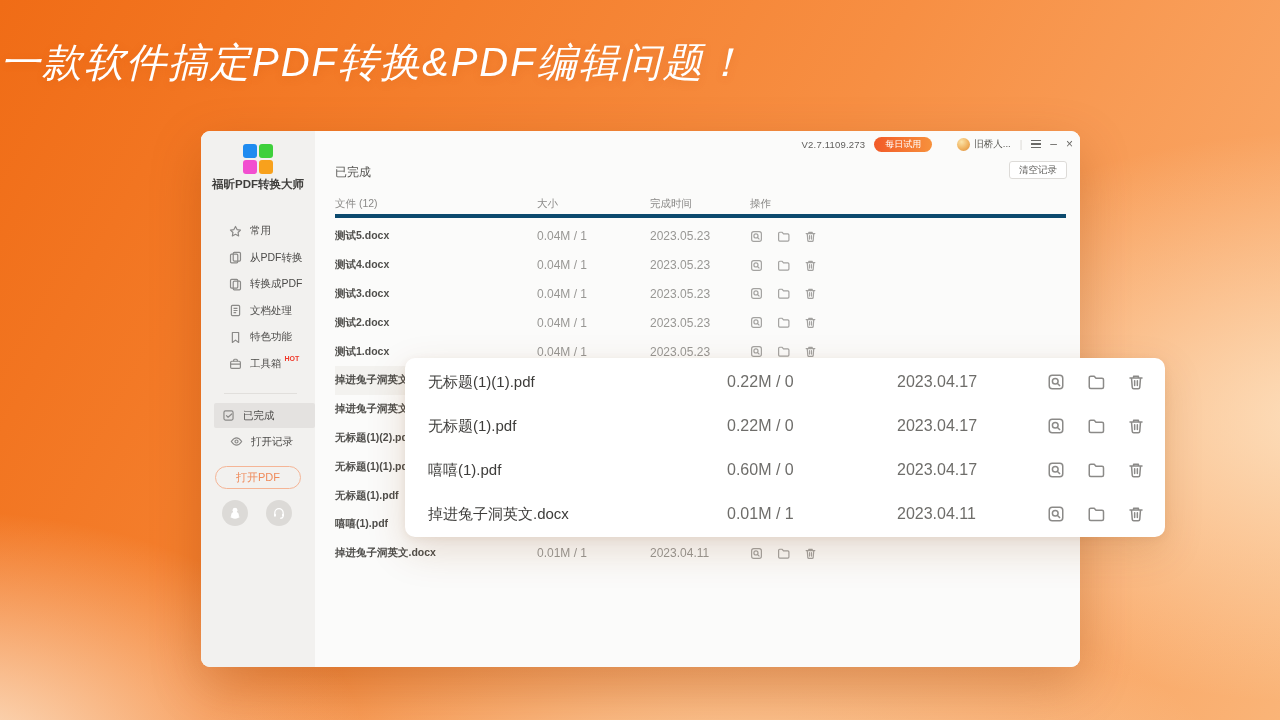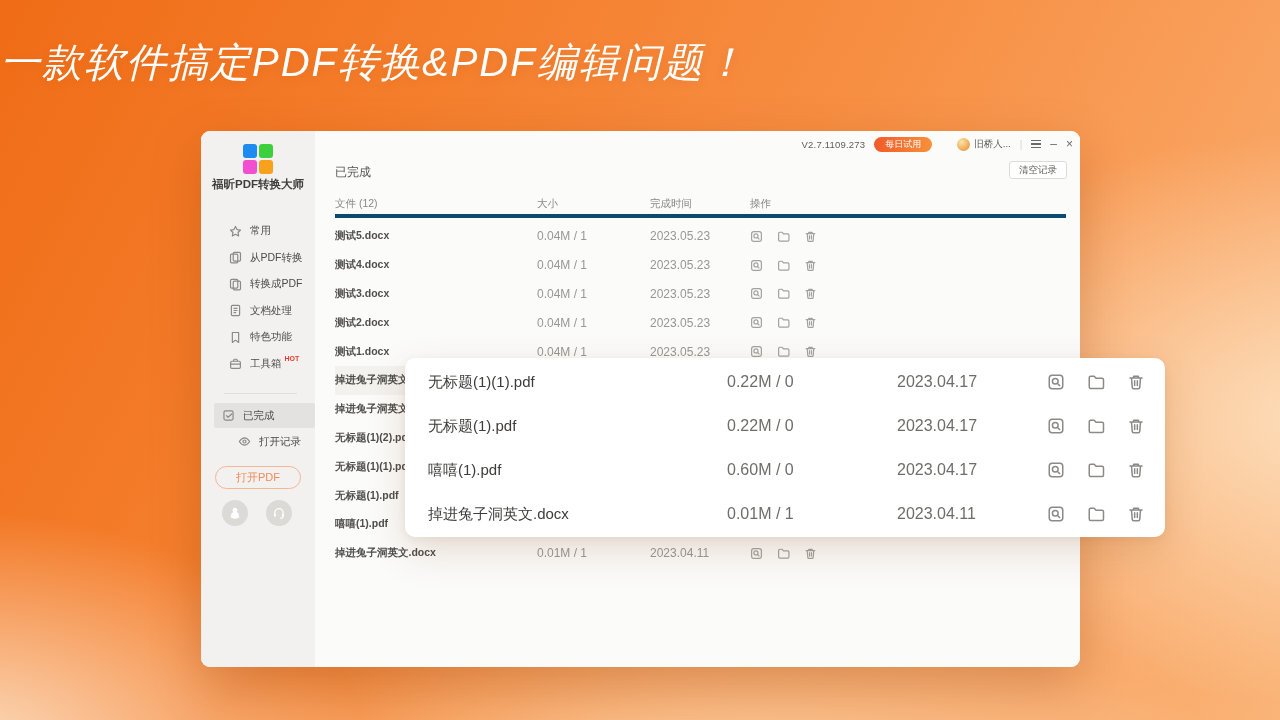--- a/index.html
+++ b/index.html
@@ -34,21 +34,21 @@
           display:grid; grid-template-columns:14px 14px; grid-template-rows:14px 14px; gap:2px; }
   .logo span { border-radius:3px; }
   .app-name { position:absolute; top:46px; left:0; width:114px; text-align:center;
               font-size:11.5px; font-weight:700; color:#3f3e3c; }
   .menu { position:absolute; top:87px; left:0; width:114px;margin-left:7px; }
   .m-item { height:26.5px; display:flex; align-items:center; padding-left:21px; cursor:default; }
   .m-item .ic { width:13px; height:13px; margin-right:8px; color:#8b8a88; flex:none; }
   .m-item .lbl { font-size:10.5px; color:#4c4b49; white-space:nowrap; }
   .hot { font-size:7px; font-weight:700; color:#f0392b; margin-left:3px; position:relative; top:-5px; }
   .side-divider { position:absolute; top:262px; left:23px; width:73px; height:1px; background:#e1dfdc; }
-  .rec { position:absolute; left:16px; width:114px; height:25px; display:flex; align-items:center; padding-left:21px; }
+  .rec { position:absolute; left:8px; width:114px; height:25px; display:flex; align-items:center; padding-left:21px; }
   .rec.sel { left:13px; width:101px; padding-left:8px; background:#e4e2e0; border-radius:2px; }
   .rec .ic { width:13px; height:13px; margin-right:8px; color:#8b8a88; flex:none; }
   .rec .lbl { font-size:10.5px; color:#4c4b49; }
   .open-pdf {
     position:absolute; left:14px; top:335px; width:86px; height:23px;
     border:1px solid #f5b596; border-radius:12px; background:transparent;
     color:#ef8a5a; font-size:11px; font-family:inherit; cursor:pointer;
   }
   .circ { position:absolute; top:369px; width:26px; height:26px; border-radius:50%;
           background:#dcdad7; display:flex; align-items:center; justify-content:center; }

